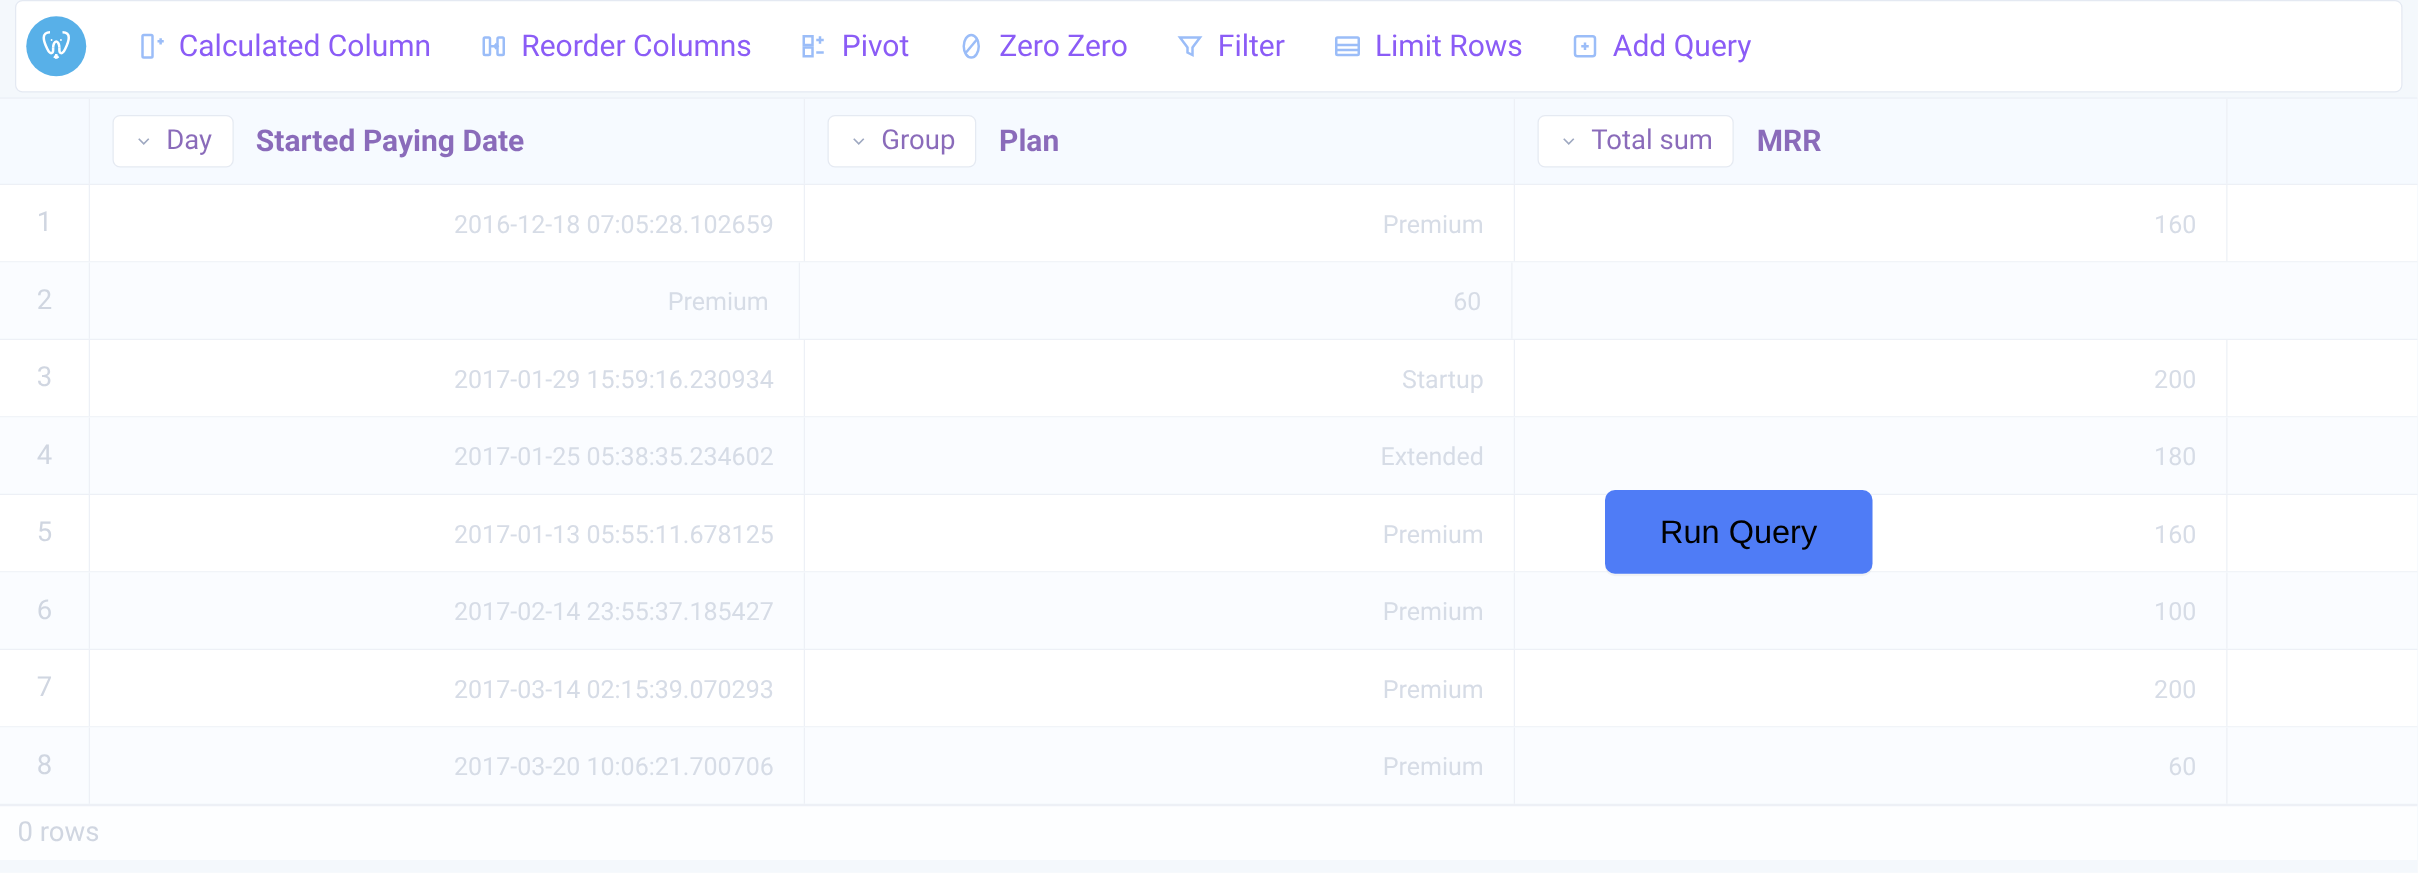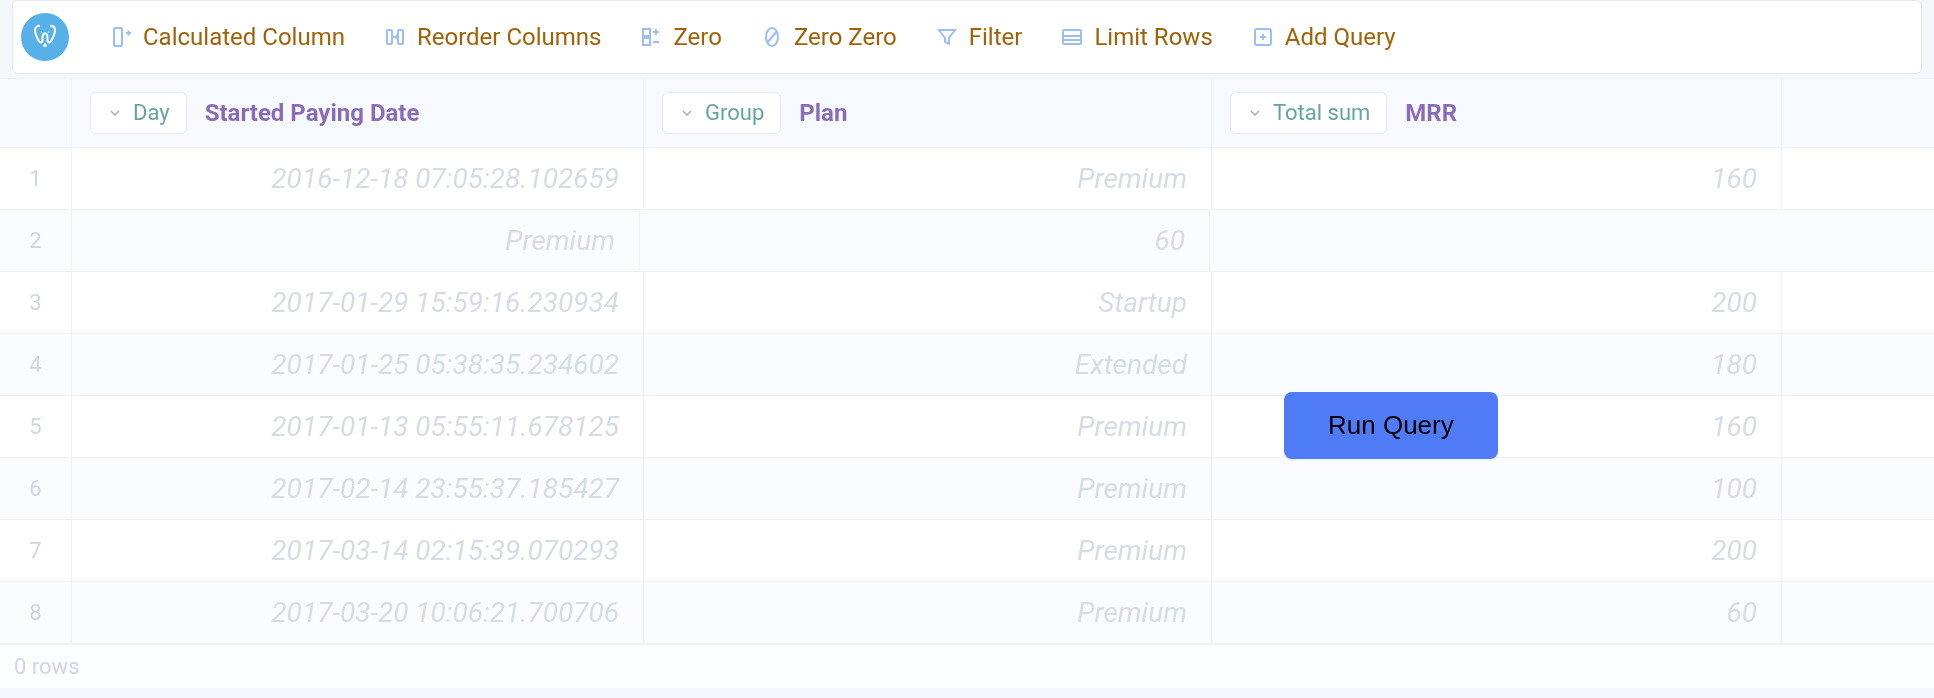--- a/index.html
+++ b/index.html
@@ -31,51 +31,51 @@
   .title-wrap{display:flex;align-items:center;gap:18px;}
   .db-badge{
     width:48px;height:48px;border-radius:50%;
     background:#58b0e8;
     display:flex;align-items:center;justify-content:center;
     color:#fff;
   }
   .db-badge svg{width:30px;height:30px;}
   .title{font-size:32px;font-weight:700;color:#1c1f3b;}
   .tb-actions{display:flex;align-items:center;gap:38px;margin-left:10px;}
-  .tb-btn{display:flex;align-items:center;gap:10px;color:#a16207;font-size:24px;cursor:pointer;}
+  .tb-btn{display:flex;align-items:center;gap:10px;color:#8b5cf6;font-size:24px;cursor:pointer;}
   .tb-btn svg{width:24px;height:24px;stroke:#9bbdf8;}
 
   .grid{margin-top:4px;}
   .grid-header{
     display:flex;
     background:var(--header-bg);
     border-top:1px solid var(--line);
     border-bottom:1px solid var(--line);
     height:70px;
     align-items:center;
   }
   .col-num{width:72px;flex:0 0 72px;text-align:center;border-right:1px solid var(--line);height:100%;display:flex;align-items:center;justify-content:center;color:var(--text-faded);font-size:22px;}
   .col{height:100%;display:flex;align-items:center;padding:0 18px;gap:18px;border-right:1px solid var(--line);}
   .col-date{width:572px;flex:0 0 572px;}
   .col-plan{width:568px;flex:0 0 568px;}
   .col-mrr{width:570px;flex:0 0 570px;}
   .col-extra{flex:1 1 auto;}
   .hdr-pill{
     background:#fff;border:1px solid #d8dfeb;border-radius:6px;
     padding:9px 16px;display:flex;align-items:center;gap:10px;
-    color:#0f766e;font-size:22px;line-height:1;cursor:pointer;
+    color:#4c1d95;font-size:22px;line-height:1;cursor:pointer;
   }
   .hdr-pill svg{width:16px;height:16px;}
   .hdr-label{font-size:24px;font-weight:700;color:#4c1d95;}
 
   .grid-body{}
   .row{display:flex;height:62px;border-bottom:1px solid var(--line);}
   .row:nth-child(even){background:var(--row-alt);}
   .row:nth-child(odd){background:var(--row-base);}
-  .cell{display:flex;align-items:center;justify-content:flex-end;padding:0 24px;color:var(--text-faded2);font-size:28px;font-style:italic;}
+  .cell{display:flex;align-items:center;justify-content:flex-end;padding:0 24px;color:var(--text-faded2);font-size:20px;}
   .cell.col-date{width:572px;flex:0 0 572px;border-right:1px solid var(--line);}
   .cell.col-plan{width:568px;flex:0 0 568px;border-right:1px solid var(--line);}
   .cell.col-mrr{width:570px;flex:0 0 570px;border-right:1px solid var(--line);}
   .cell.col-extra{flex:1;}
 
   .overlay{
     position:absolute;inset:0;pointer-events:none;
     background:rgba(255,255,255,0.35);
   }
   .grid-wrap{position:relative;}
@@ -128,21 +128,21 @@
             <path d="M9 12h6M13 10l2 2-2 2"></path>
           </svg>
       <span>Reorder Columns</span>
     </div>
     <div class="tb-btn">
       <svg viewBox="0 0 24 24" fill="none" stroke-width="2">
             <rect x="4" y="4" width="7" height="7"></rect>
             <rect x="4" y="13" width="7" height="7"></rect>
             <path d="M14 7h6M17 4v6M14 17h6"></path>
           </svg>
-      <span>Zero</span>
+      <span>Pivot</span>
     </div>
     <div class="tb-btn">
       <svg viewBox="0 0 24 24" fill="none" stroke-width="2">
             <ellipse cx="12" cy="12" rx="6" ry="9"></ellipse>
             <path d="M7 18L17 6"></path>
           </svg>
       <span>Zero Zero</span>
     </div>
     <div class="tb-btn">
       <svg viewBox="0 0 24 24" fill="none" stroke-width="2">

